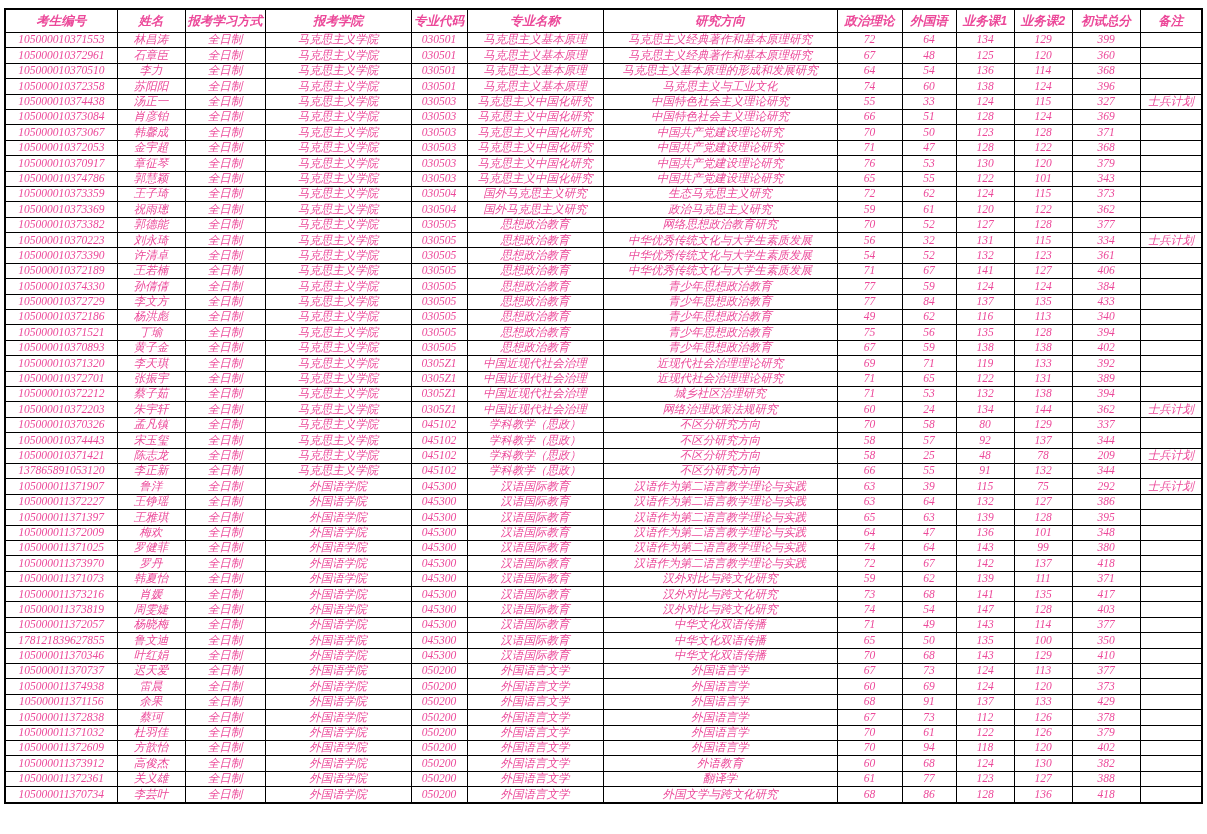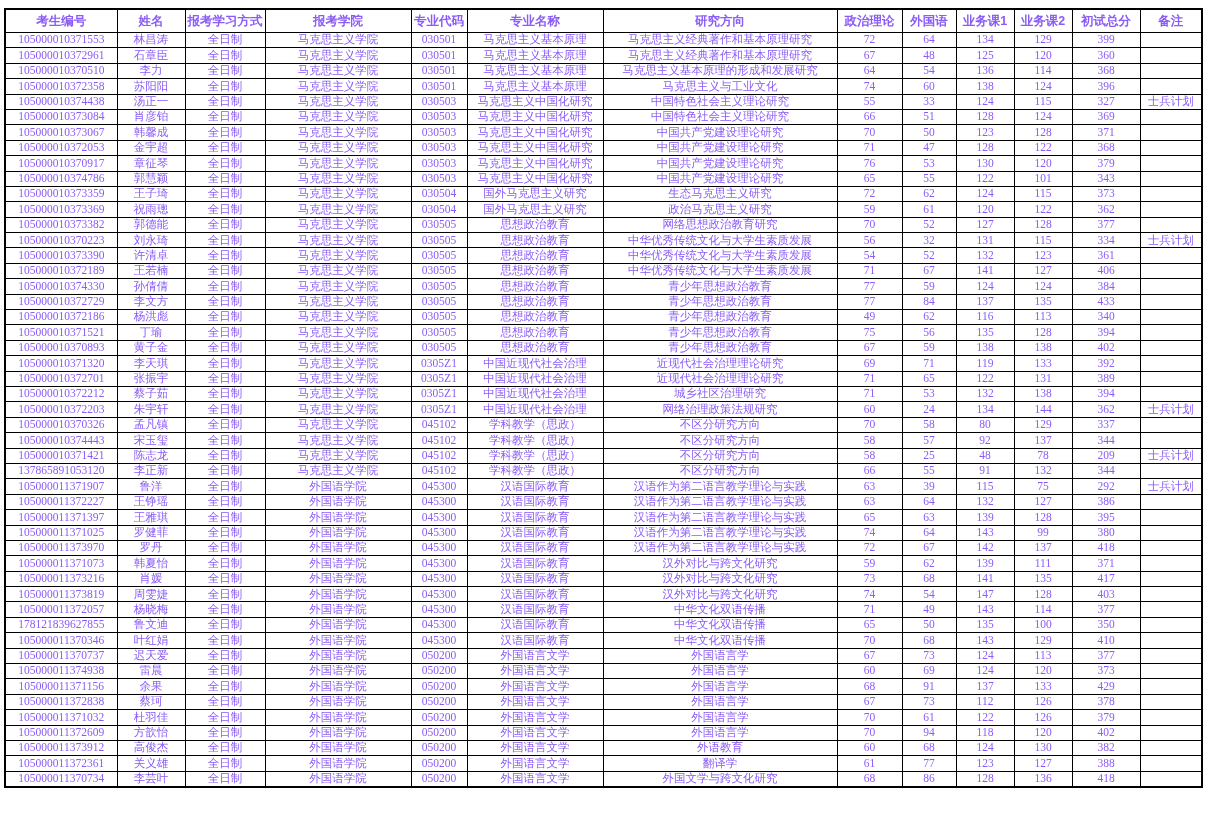--- a/index.html
+++ b/index.html
@@ -6,21 +6,22 @@
     margin: 0;
     padding: 0;
     background: #ffffff;
     width: 1207px;
     height: 834px;
     overflow: hidden;
   }
   .page {
     padding: 8px 0 0 4px;
     font-family: "Liberation Serif", "DejaVu Serif", serif;
-    color: #8b5cf6;
+    color: #ec4899;
+    font-style: italic;
   }
   table.score-table {
     border-collapse: collapse;
     table-layout: fixed;
     width: 1199px;
     border: 2px solid #000;
   }
   table.score-table th,
   table.score-table td {
     border: 1px solid #000;
@@ -554,20 +555,35 @@
           <td>汉语国际教育</td>
           <td>汉语作为第二语言教学理论与实践</td>
           <td>65</td>
           <td>63</td>
           <td>139</td>
           <td>128</td>
           <td>395</td>
           <td></td>
         </tr>
         <tr>
+          <td>105000011372009</td>
+          <td>梅欢</td>
+          <td>全日制</td>
+          <td>外国语学院</td>
+          <td>045300</td>
+          <td>汉语国际教育</td>
+          <td>汉语作为第二语言教学理论与实践</td>
+          <td>64</td>
+          <td>47</td>
+          <td>136</td>
+          <td>101</td>
+          <td>348</td>
+          <td></td>
+        </tr>
+        <tr>
           <td>105000011371025</td>
           <td>罗健菲</td>
           <td>全日制</td>
           <td>外国语学院</td>
           <td>045300</td>
           <td>汉语国际教育</td>
           <td>汉语作为第二语言教学理论与实践</td>
           <td>74</td>
           <td>64</td>
           <td>143</td>

